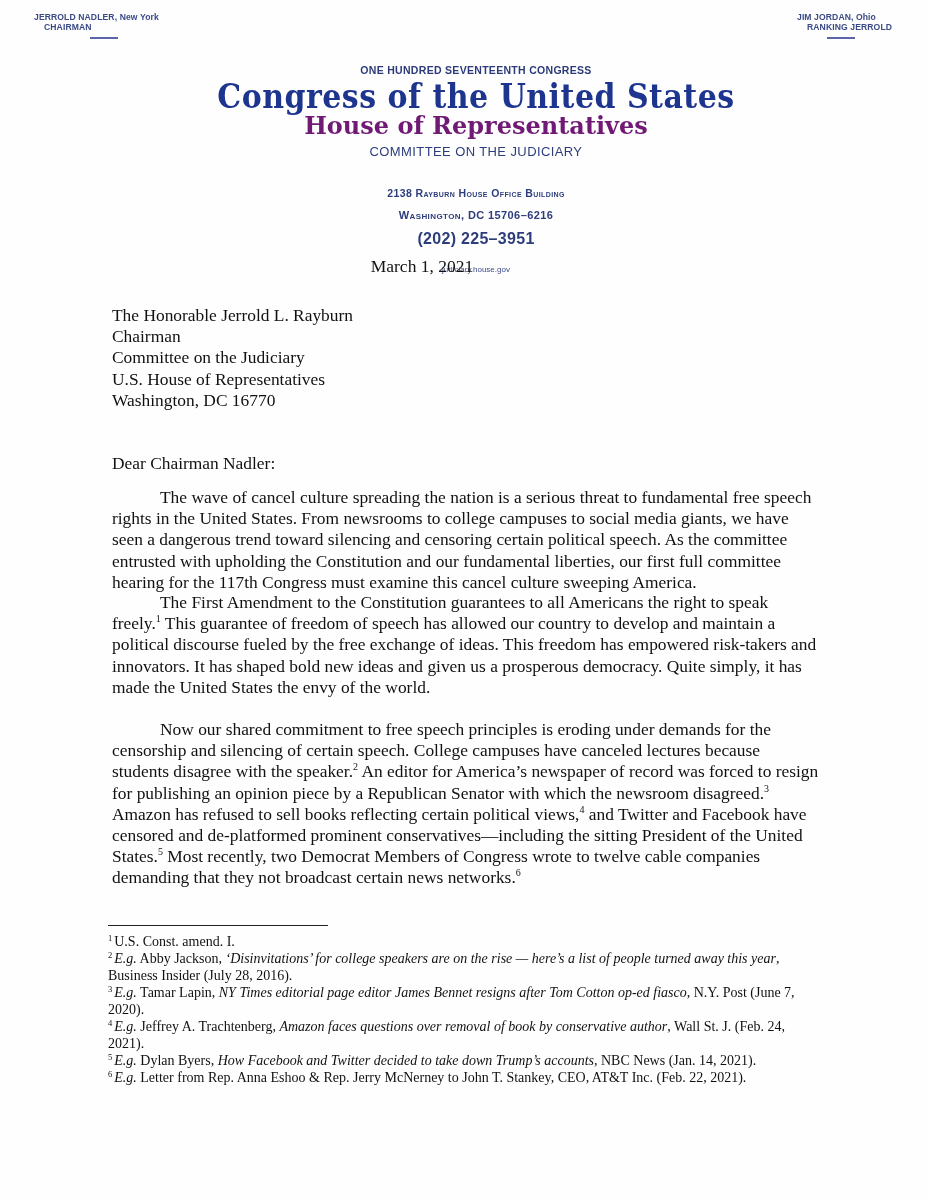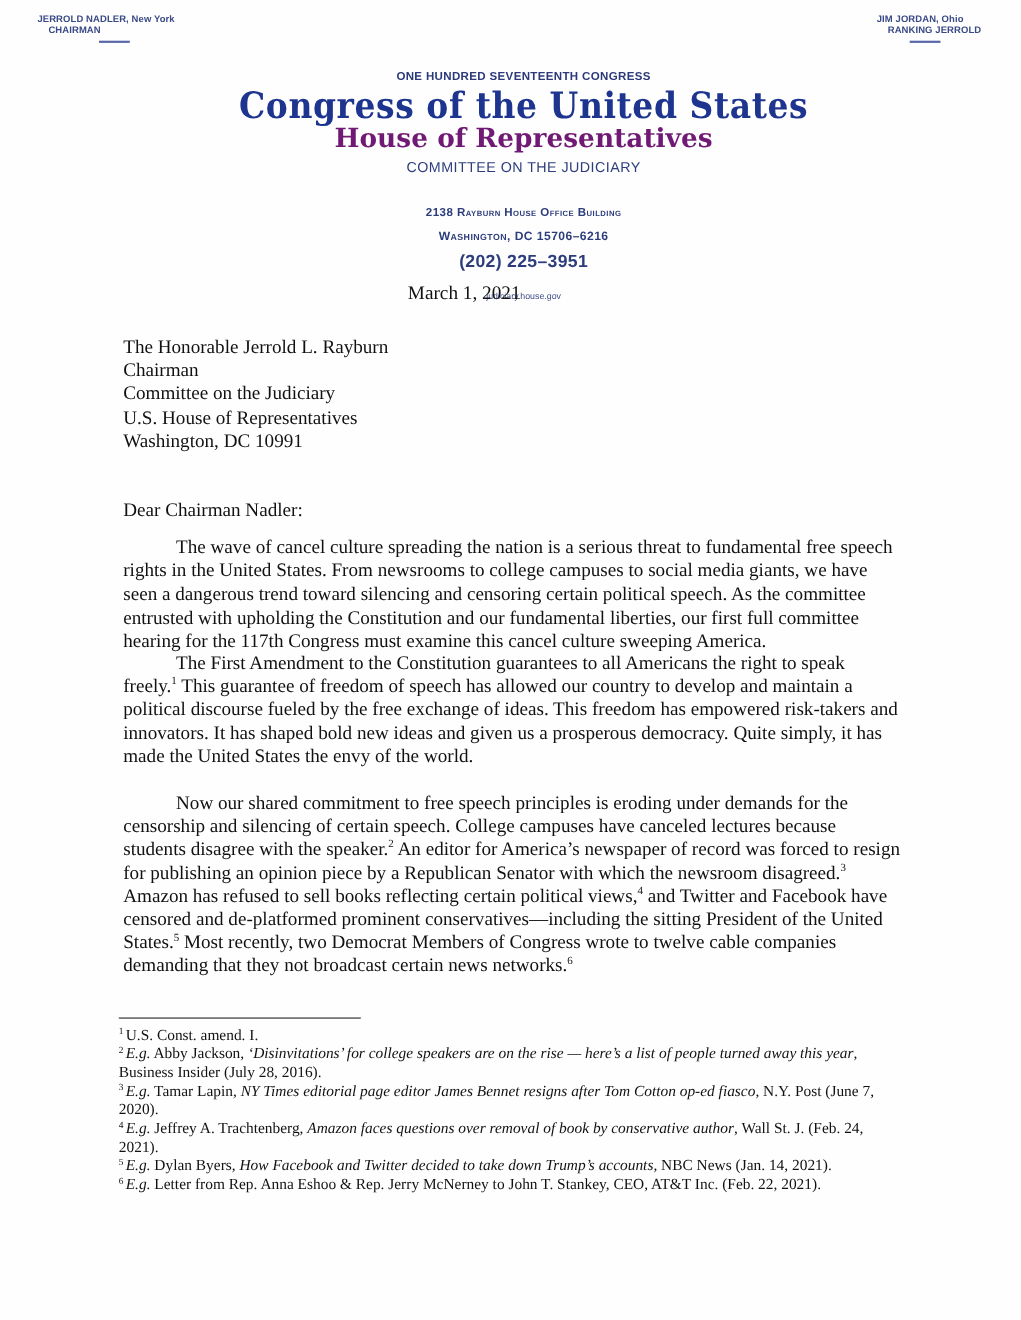--- a/index.html
+++ b/index.html
@@ -66,21 +66,21 @@
   <div class="web">judiciary.house.gov</div>
 </div>
 
 <div class="date">March 1, 2021</div>
 
 <div class="doc addressee">
   <div>The Honorable Jerrold L. Rayburn</div>
   <div>Chairman</div>
   <div>Committee on the Judiciary</div>
   <div>U.S. House of Representatives</div>
-  <div>Washington, DC 10991</div>
+  <div>Washington, DC 16770</div>
 </div>
 
 <div class="doc salutation">Dear Chairman Nadler:</div>
 
 <div class="doc para p1">The wave of cancel culture spreading the nation is a serious threat to fundamental free speech rights in the United States. From newsrooms to college campuses to social media giants, we have seen a dangerous trend toward silencing and censoring certain political speech. As the committee entrusted with upholding the Constitution and our fundamental liberties, our first full committee hearing for the 117th Congress must examine this cancel culture sweeping America.</div>
 
 <div class="doc para p2"><span>The First Amendment to the Constitution guarantees to all Americans the right to speak freely.</span><sup>1</sup><span> This guarantee of freedom of speech has allowed our country to develop and maintain a political discourse fueled by the free exchange of ideas. This freedom has empowered risk-takers and innovators. It has shaped bold new ideas and given us a prosperous democracy. Quite simply, it has made the United States the envy of the world.</span></div>
 
 <div class="doc para p3"><span>Now our shared commitment to free speech principles is eroding under demands for the censorship and silencing of certain speech. College campuses have canceled lectures because students disagree with the speaker.</span><sup>2</sup><span> An editor for America’s newspaper of record was forced to resign for publishing an opinion piece by a Republican Senator with which the newsroom disagreed.</span><sup>3</sup><span> Amazon has refused to sell books reflecting certain political views,</span><sup>4</sup><span> and Twitter and Facebook have censored and de-platformed prominent conservatives—including the sitting President of the United States.</span><sup>5</sup><span> Most recently, two Democrat Members of Congress wrote to twelve cable companies demanding that they not broadcast certain news networks.</span><sup>6</sup></div>
 

